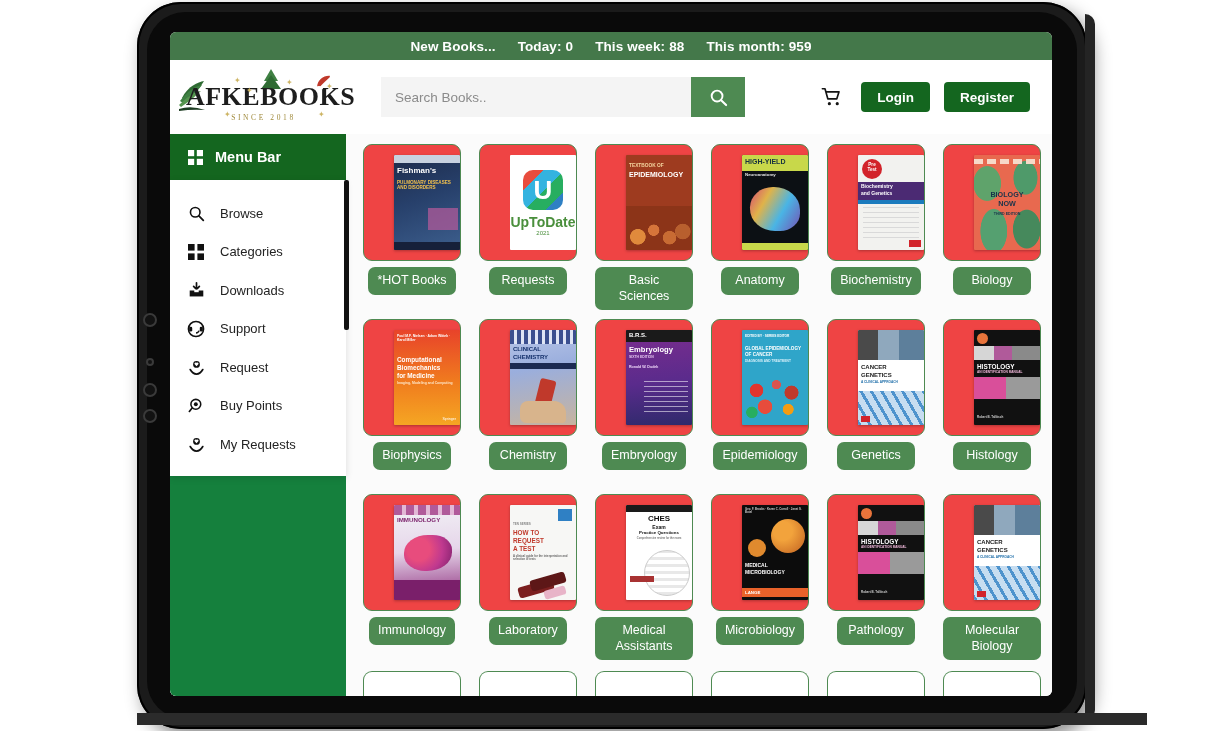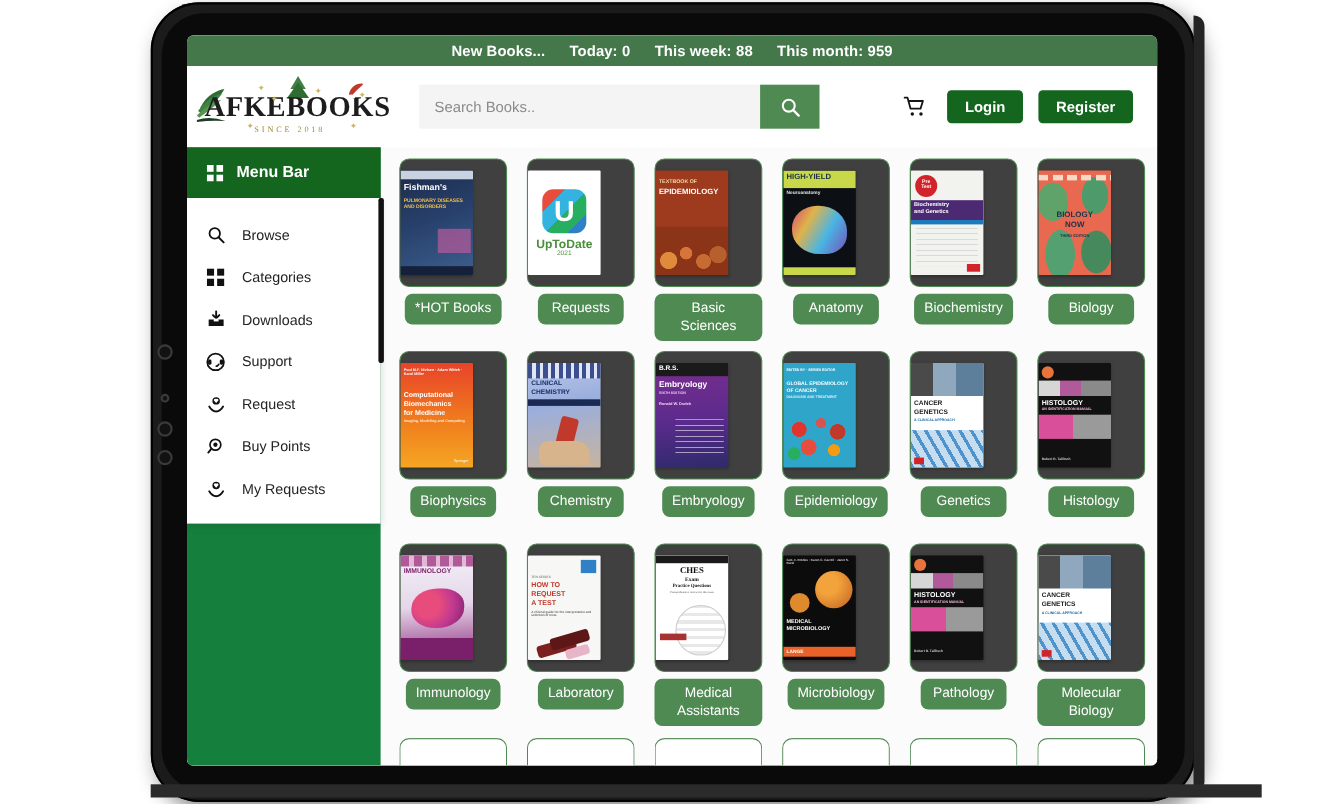--- a/index.html
+++ b/index.html
@@ -203,24 +203,24 @@
     column-gap: 8px;
     row-gap: 0;
   }
   .cat-cell {
     display: flex; flex-direction: column;
     align-items: center;
     height: 175px;
   }
   .cat-card {
     width: 98px; height: 117px;
-    background: #404040;
+    background: #ef4444;
     border: 1.4px solid #4e8a52;
     border-radius: 9px;
-    display: flex; align-items: center; justify-content: flex-start;
+    display: flex; align-items: center; justify-content: flex-end;
     cursor: pointer;
     overflow: hidden;
   }
   .cover {
     width: 66px; height: 95px;
     border-radius: 1px;
     position: relative;
     overflow: hidden;
     box-shadow: 0 1px 3px rgba(0,0,0,.28);
     font-size: 6px;
@@ -460,21 +460,21 @@
           </div>
 
           <div class="cat-cell">
             <div class="cat-card">
               <div class="cover" style="background:#ffffff;box-shadow:none;display:flex;flex-direction:column;align-items:center;justify-content:center;">
                 <div style="width:40px;height:40px;border-radius:10px;background:
                      linear-gradient(135deg,#e84c3d 0%,#e84c3d 26%,#34b3e0 26%,#34b3e0 52%,#27ae60 52%,#27ae60 78%,#2f80c4 78%);
                      display:flex;align-items:center;justify-content:center;">
                   <span style="font-size:26px;font-weight:bold;color:#fff;line-height:1;">U</span>
                 </div>
-                <div style="font-size:11px;color:#4a8f3c;font-weight:bold;margin-top:4px;">UpToDate</div>
+                <div style="font-size:14px;color:#4a8f3c;font-weight:bold;margin-top:4px;">UpToDate</div>
                 <div style="font-size:6px;color:#4a8f3c;">2021</div>
               </div>
             </div>
             <div class="cat-pill">Requests</div>
           </div>
 
           <div class="cat-cell">
             <div class="cat-card">
               <div class="cover" style="background:#9e3b1f;">
                 <div class="cv-title" style="top:8px;font-size:4.8px;color:#f5d6a0;">TEXTBOOK OF</div>
@@ -659,21 +659,21 @@
                 <div style="position:absolute;left:8px;bottom:6px;width:36px;height:11px;background:#7b1f1f;transform:rotate(-16deg);border-radius:3px;"></div>
                 <div style="position:absolute;left:20px;bottom:13px;width:36px;height:11px;background:#5d1717;transform:rotate(-16deg);border-radius:3px;"></div>
                 <div style="position:absolute;left:34px;bottom:3px;width:22px;height:9px;background:#e8b4c8;transform:rotate(-16deg);border-radius:3px;"></div>
               </div>
             </div>
             <div class="cat-pill">Laboratory</div>
           </div>
 
           <div class="cat-cell wide-pill">
             <div class="cat-card">
-              <div class="cover" style="background:#ffffff;font-family:Liberation Serif, serif;">
+              <div class="cover" style="background:#ffffff;">
                 <div class="cv-band" style="top:0;height:7px;background:#1a1a1a;"></div>
                 <div class="cv-title" style="top:10px;font-size:8px;color:#111;text-align:center;">CHES</div>
                 <div class="cv-title" style="top:20px;font-size:5px;color:#111;text-align:center;">Exam</div>
                 <div class="cv-title" style="top:26px;font-size:4.4px;color:#111;text-align:center;">Practice Questions</div>
                 <div class="cv-title" style="top:33px;font-size:2.6px;color:#777;text-align:center;">Comprehensive review for the exam</div>
                 <div style="position:absolute;right:2px;bottom:4px;width:46px;height:46px;border-radius:50%;background:
                      repeating-linear-gradient(0deg,#e8e8e8 0 3px,#fff 3px 7px),
                      repeating-linear-gradient(90deg,#e8e8e8 0 3px,#fff 3px 7px);border:1px solid #ccc;"></div>
                 <div style="position:absolute;left:4px;bottom:18px;width:24px;height:6px;background:#a83232;"></div>
               </div>

